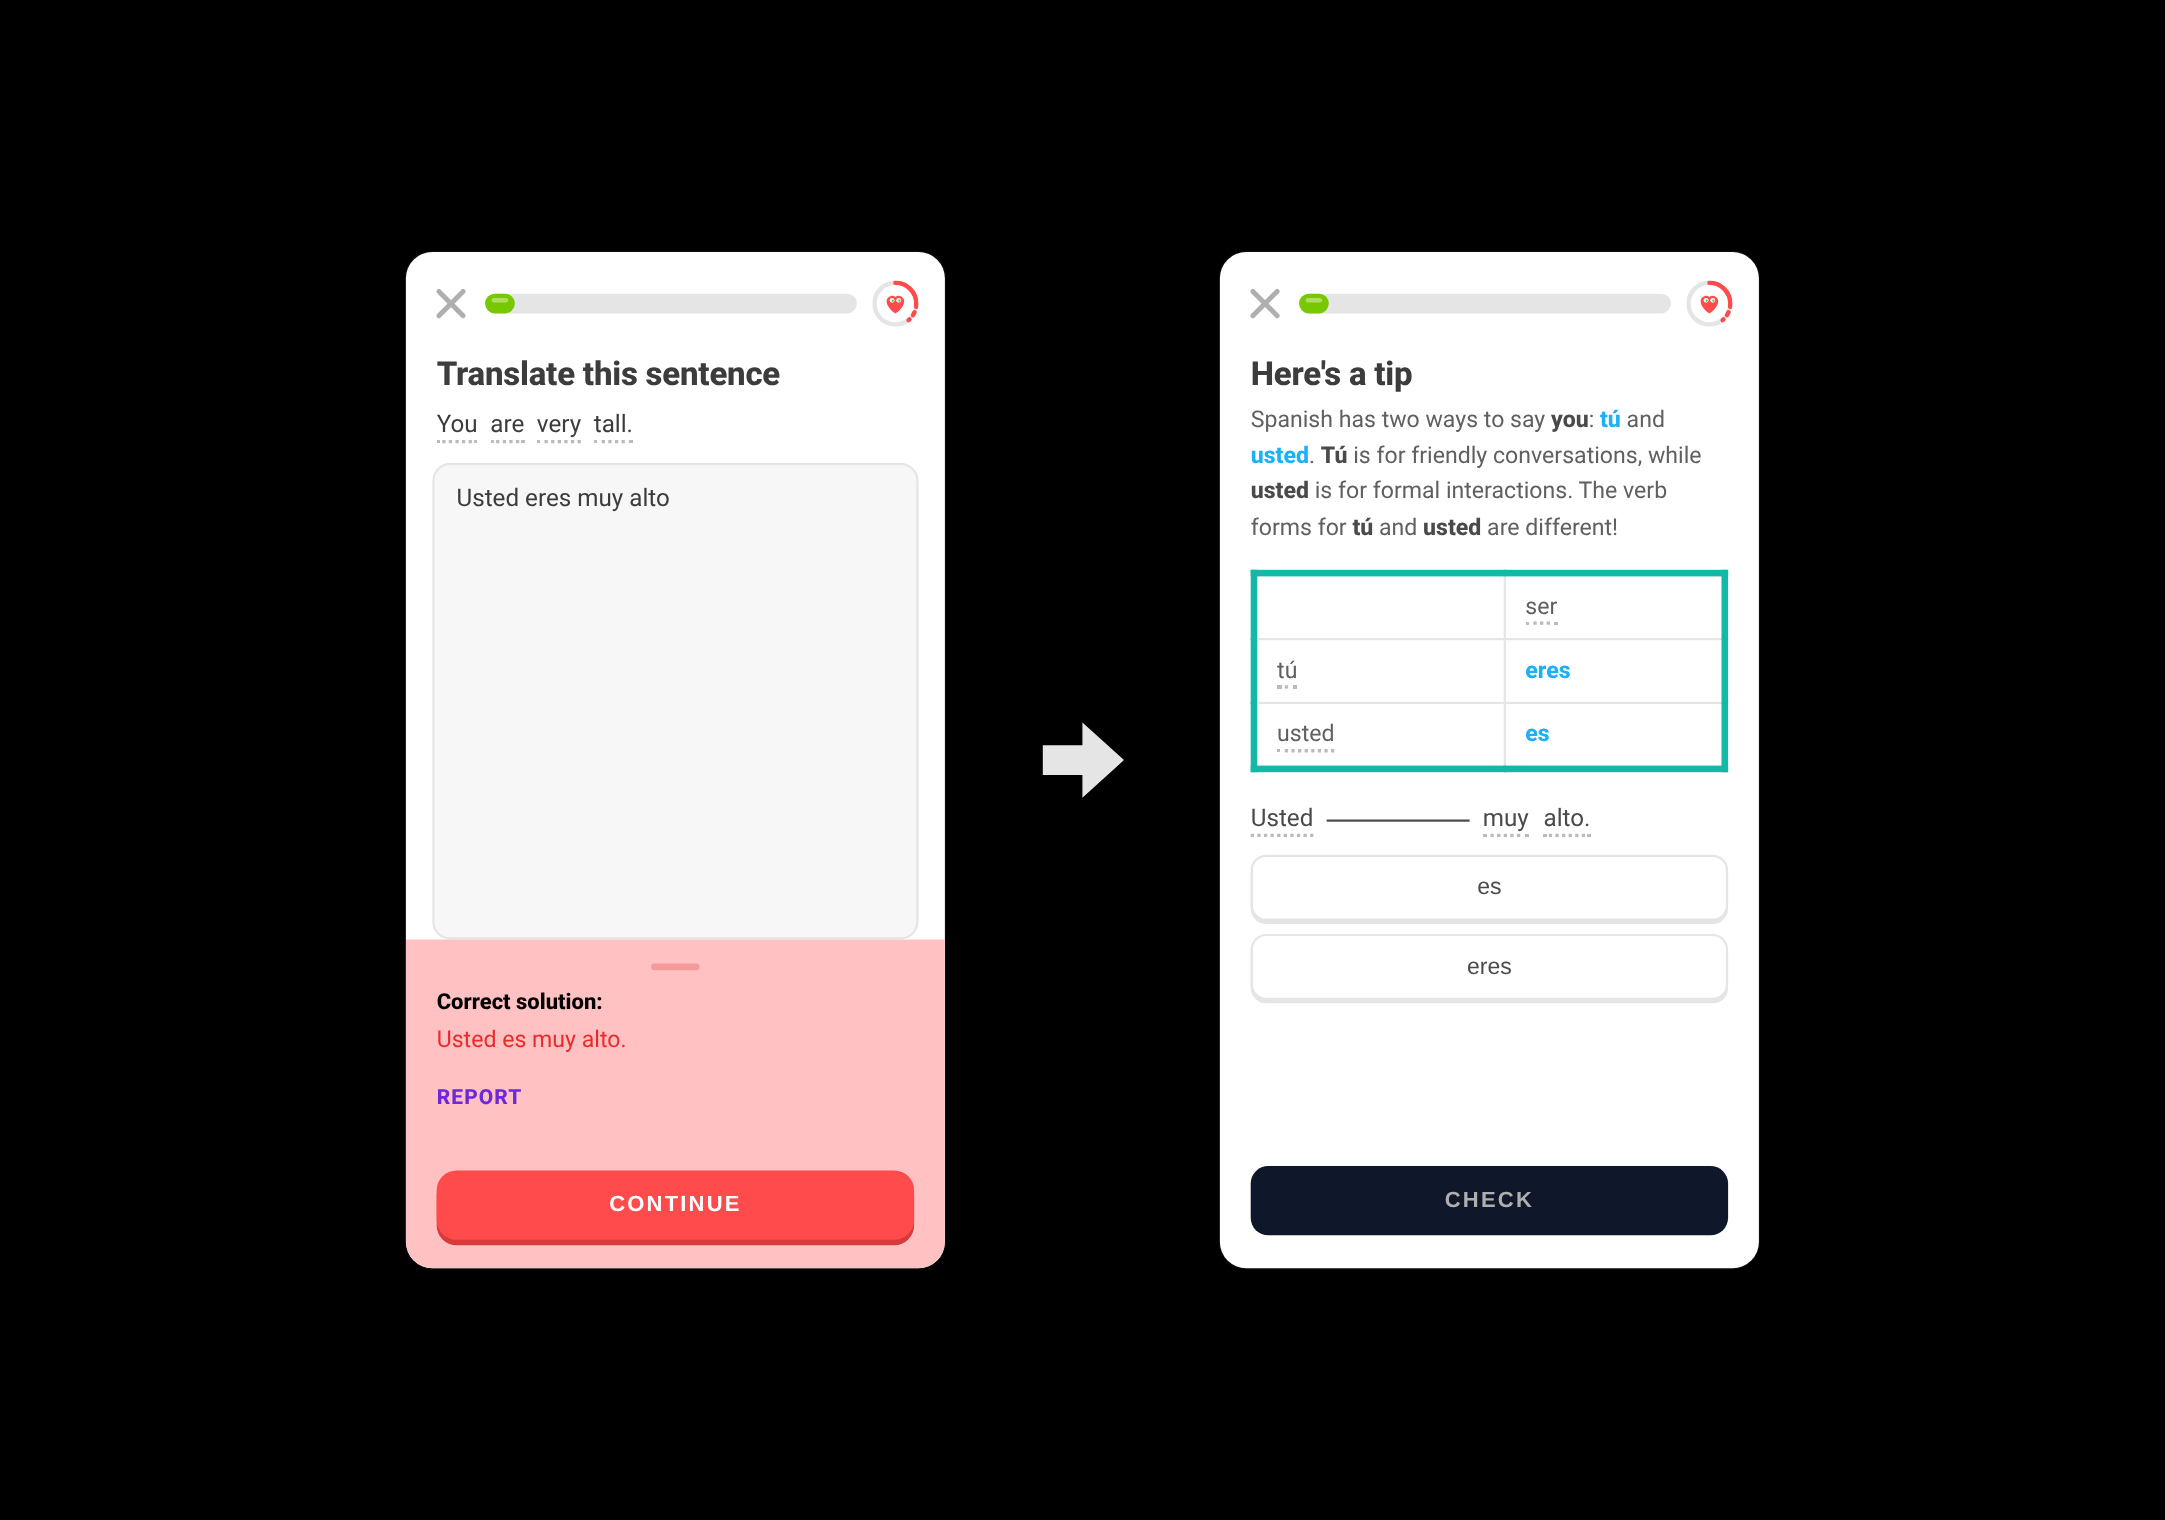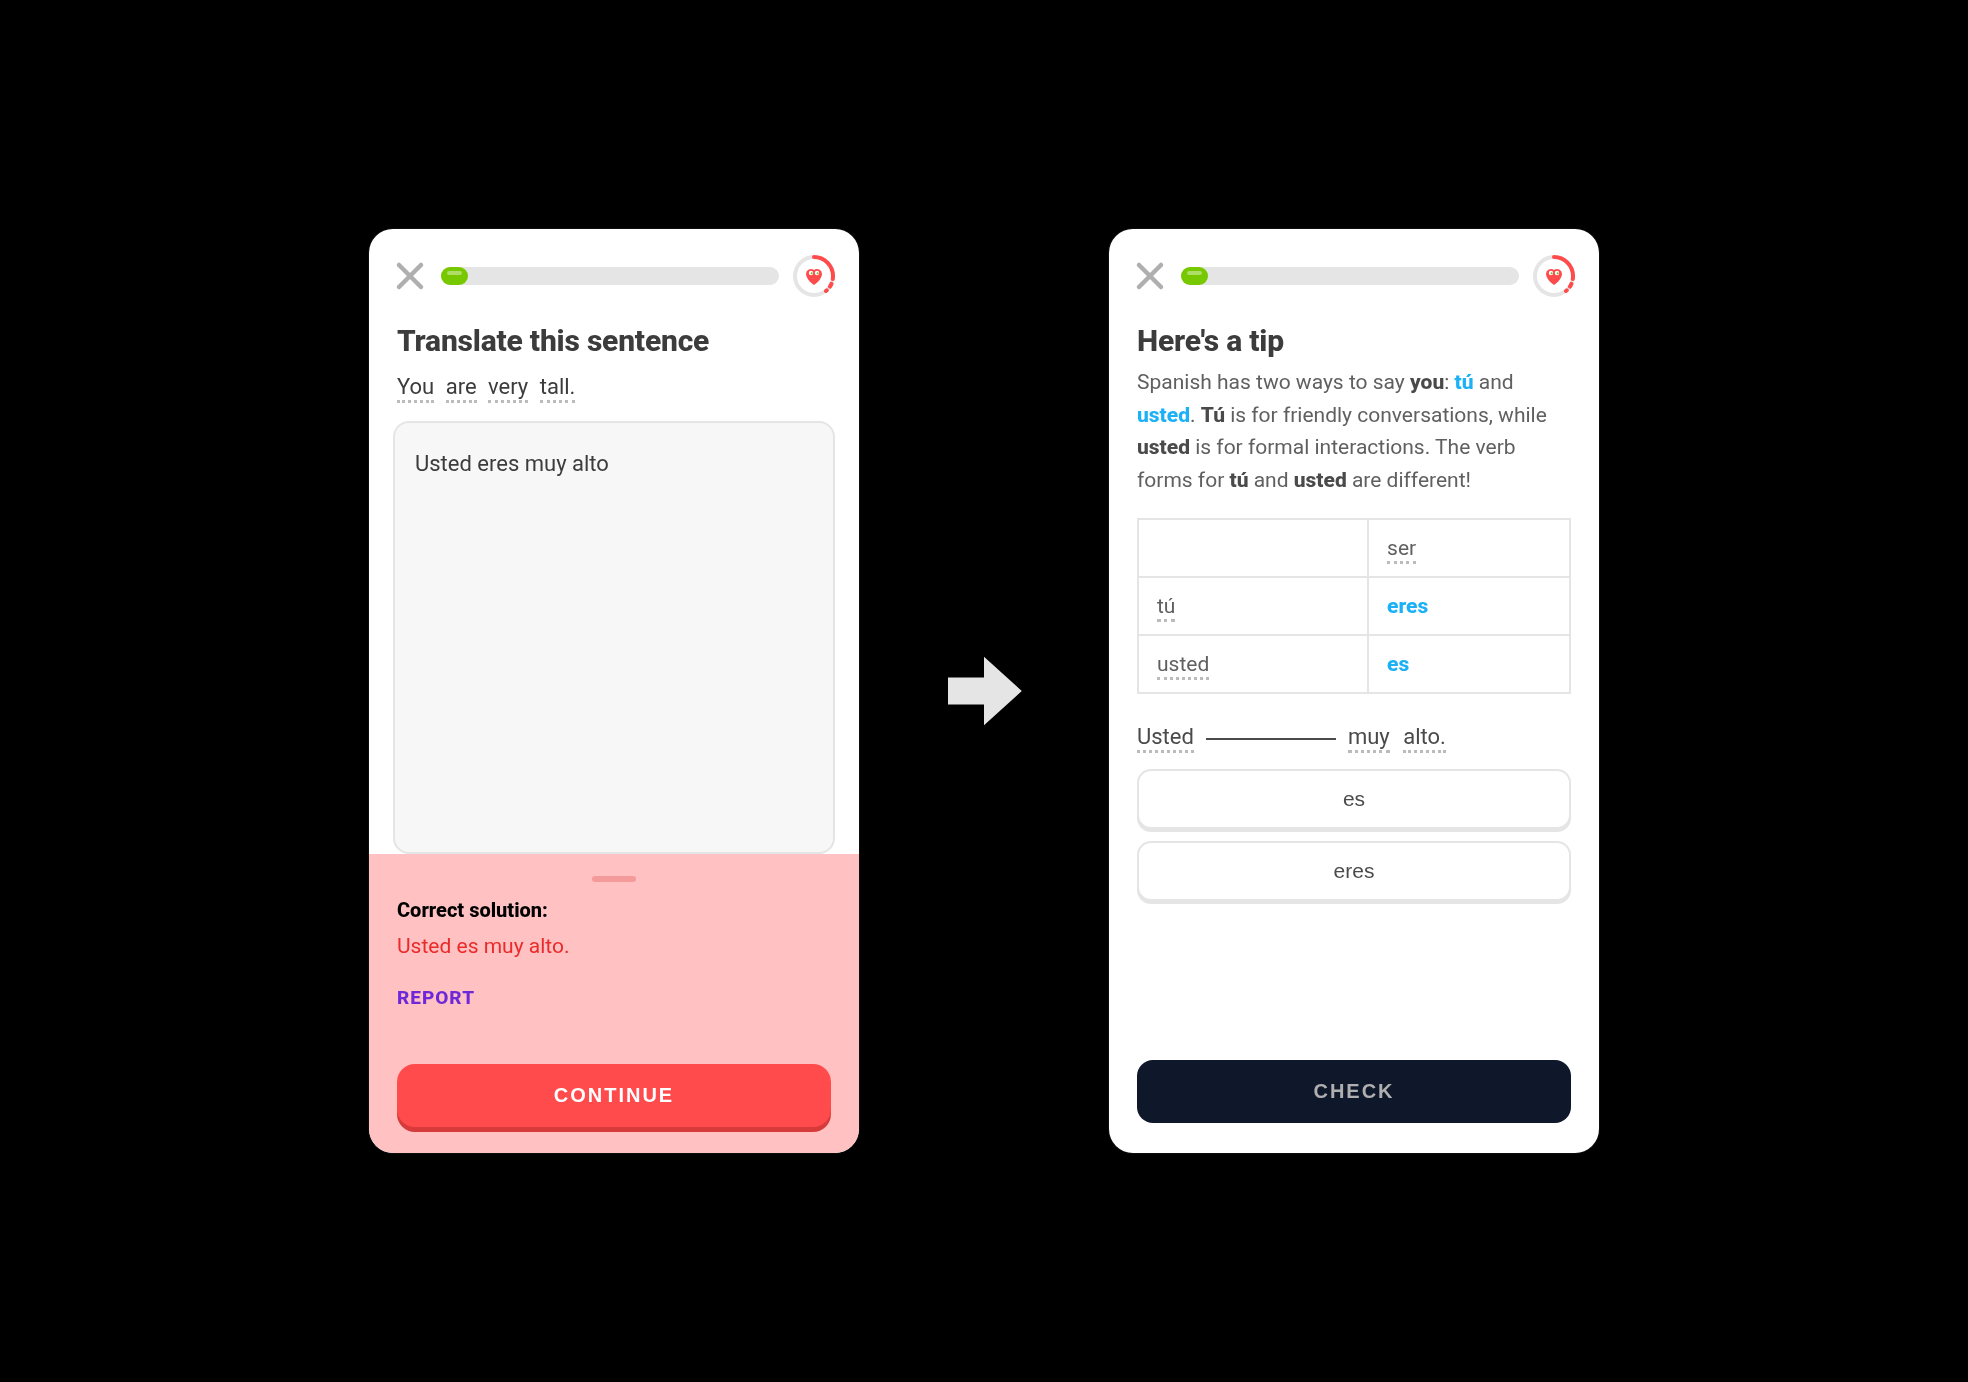--- a/index.html
+++ b/index.html
@@ -97,21 +97,21 @@
   .dotted { border-bottom: 3px dotted #bbb; padding-bottom:1px; }
   .dotted + .gap { display:inline-block; width:6px; }
 
   
   .answer-box {
     margin: 12px 24px 0 24px;
     flex: 1;
     background: #f7f7f7;
     border: 2px solid #e5e5e5;
     border-radius: 16px;
-    padding: 28px 20px;
+    padding: 18px 20px;
     font-size: 22px;
     color: #3c3c3c;
   }
 
   
   .feedback {
     background: #ffc1c1;
     padding: 22px 28px 26px 28px;
     position: relative;
     border-radius: 0 0 24px 24px;
@@ -165,21 +165,21 @@
     color: #606060;
   }
   .tip-body .accent { color: #1cb0f6; font-weight: 800; }
   .tip-body b.dark { color: #4a4a4a; font-weight: 800; }
 
   
   table.conjug {
     width: calc(100% - 56px);
     margin: 22px 28px 0 28px;
     border-collapse: collapse;
-    border: 2px solid #14b8a6;
+    border: 6px solid #14b8a6;
     border-radius: 14px;
   }
   table.conjug td {
     border: 2px solid #e5e5e5;
     padding: 16px 18px;
     font-size: 21px;
     color: #606060;
   }
   table.conjug td .dotted { border-bottom-color:#bbb; }
   table.conjug td.blue { color:#1cb0f6; font-weight:800; }

